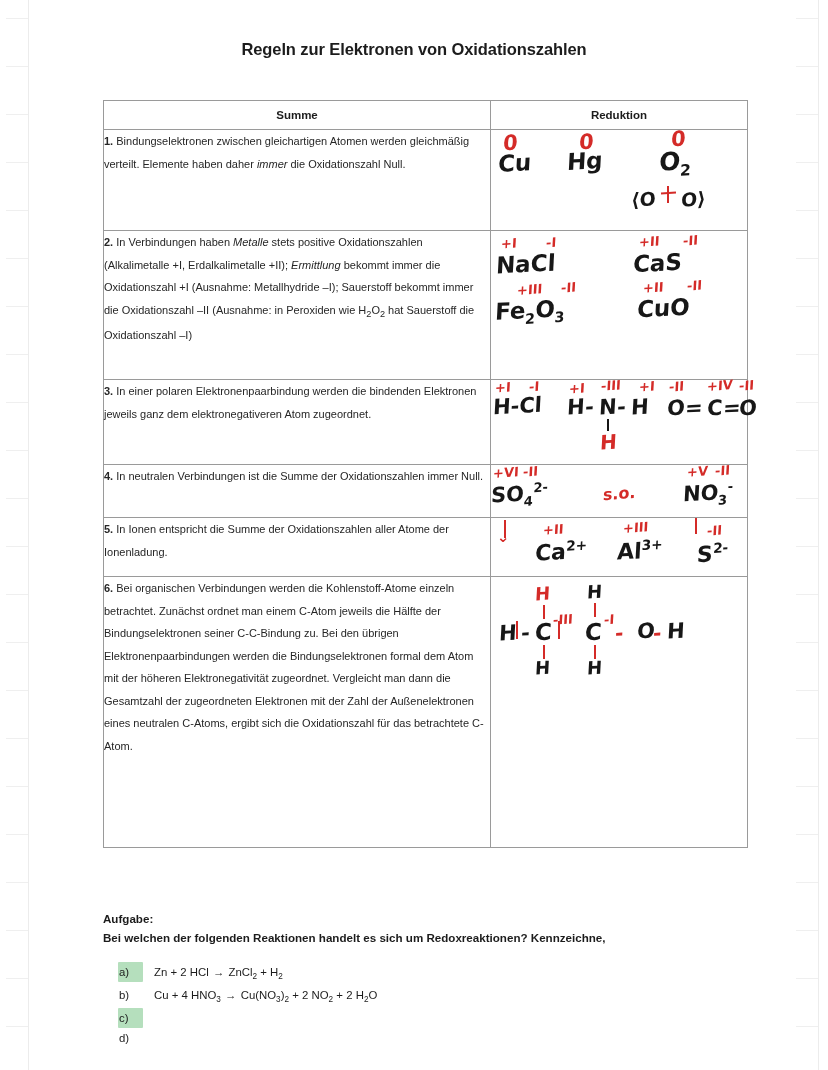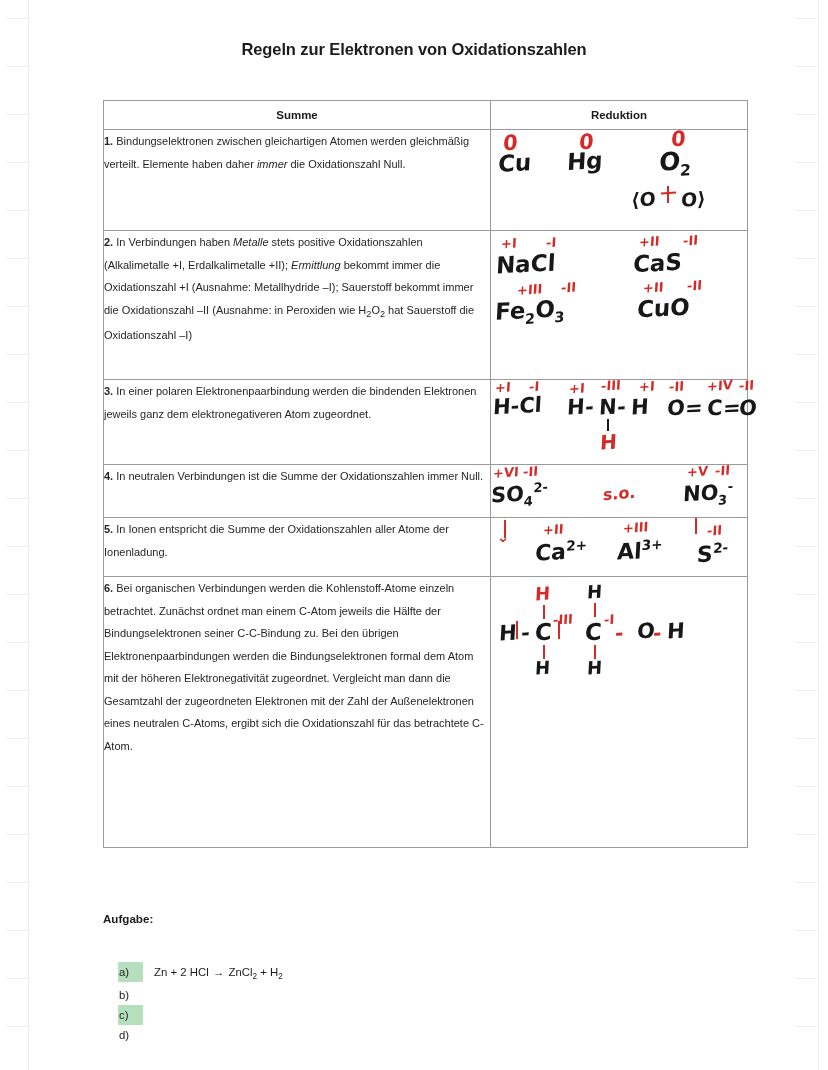--- a/index.html
+++ b/index.html
@@ -391,29 +391,31 @@
         <span class="hw-red-line" style="left:103px; top:68px; height:14px;"></span>
         <span class="hw hw-black" style="left:44px; top:82px; font-size:18px;">H</span>
         <span class="hw hw-black" style="left:96px; top:82px; font-size:18px;">H</span>
       </td>
     </tr>
   </tbody>
 </table>
 
 <div class="task-block">
   <div>Aufgabe:</div>
+  <div>Bei welchen der folgenden Reaktionen handelt es sich um Redoxreaktionen? Kennzeichne,</div>
 </div>
 
 <div class="eq-list" id="equation-list">
     <div class="eq-row">
       <span class="eq-label hl">a)</span>
       <span class="eq-body">Zn&nbsp;+&nbsp;2&nbsp;HCl&nbsp;<span class="arrow">→</span>&nbsp;ZnCl<sub>2</sub>&nbsp;+&nbsp;H<sub>2</sub></span>
     </div>
     <div class="eq-row">
       <span class="eq-label">b)</span>
+      <span class="eq-body">Cu&nbsp;+&nbsp;4&nbsp;HNO<sub>3</sub>&nbsp;<span class="arrow">→</span>&nbsp;Cu(NO<sub>3</sub>)<sub>2</sub>&nbsp;+&nbsp;2&nbsp;NO<sub>2</sub>&nbsp;+&nbsp;2&nbsp;H<sub>2</sub>O</span>
     </div>
     <div class="eq-row">
       <span class="eq-label hl">c)</span>
     </div>
     <div class="eq-row">
       <span class="eq-label">d)</span>
     </div>
   </div>
 
 </body></html>

